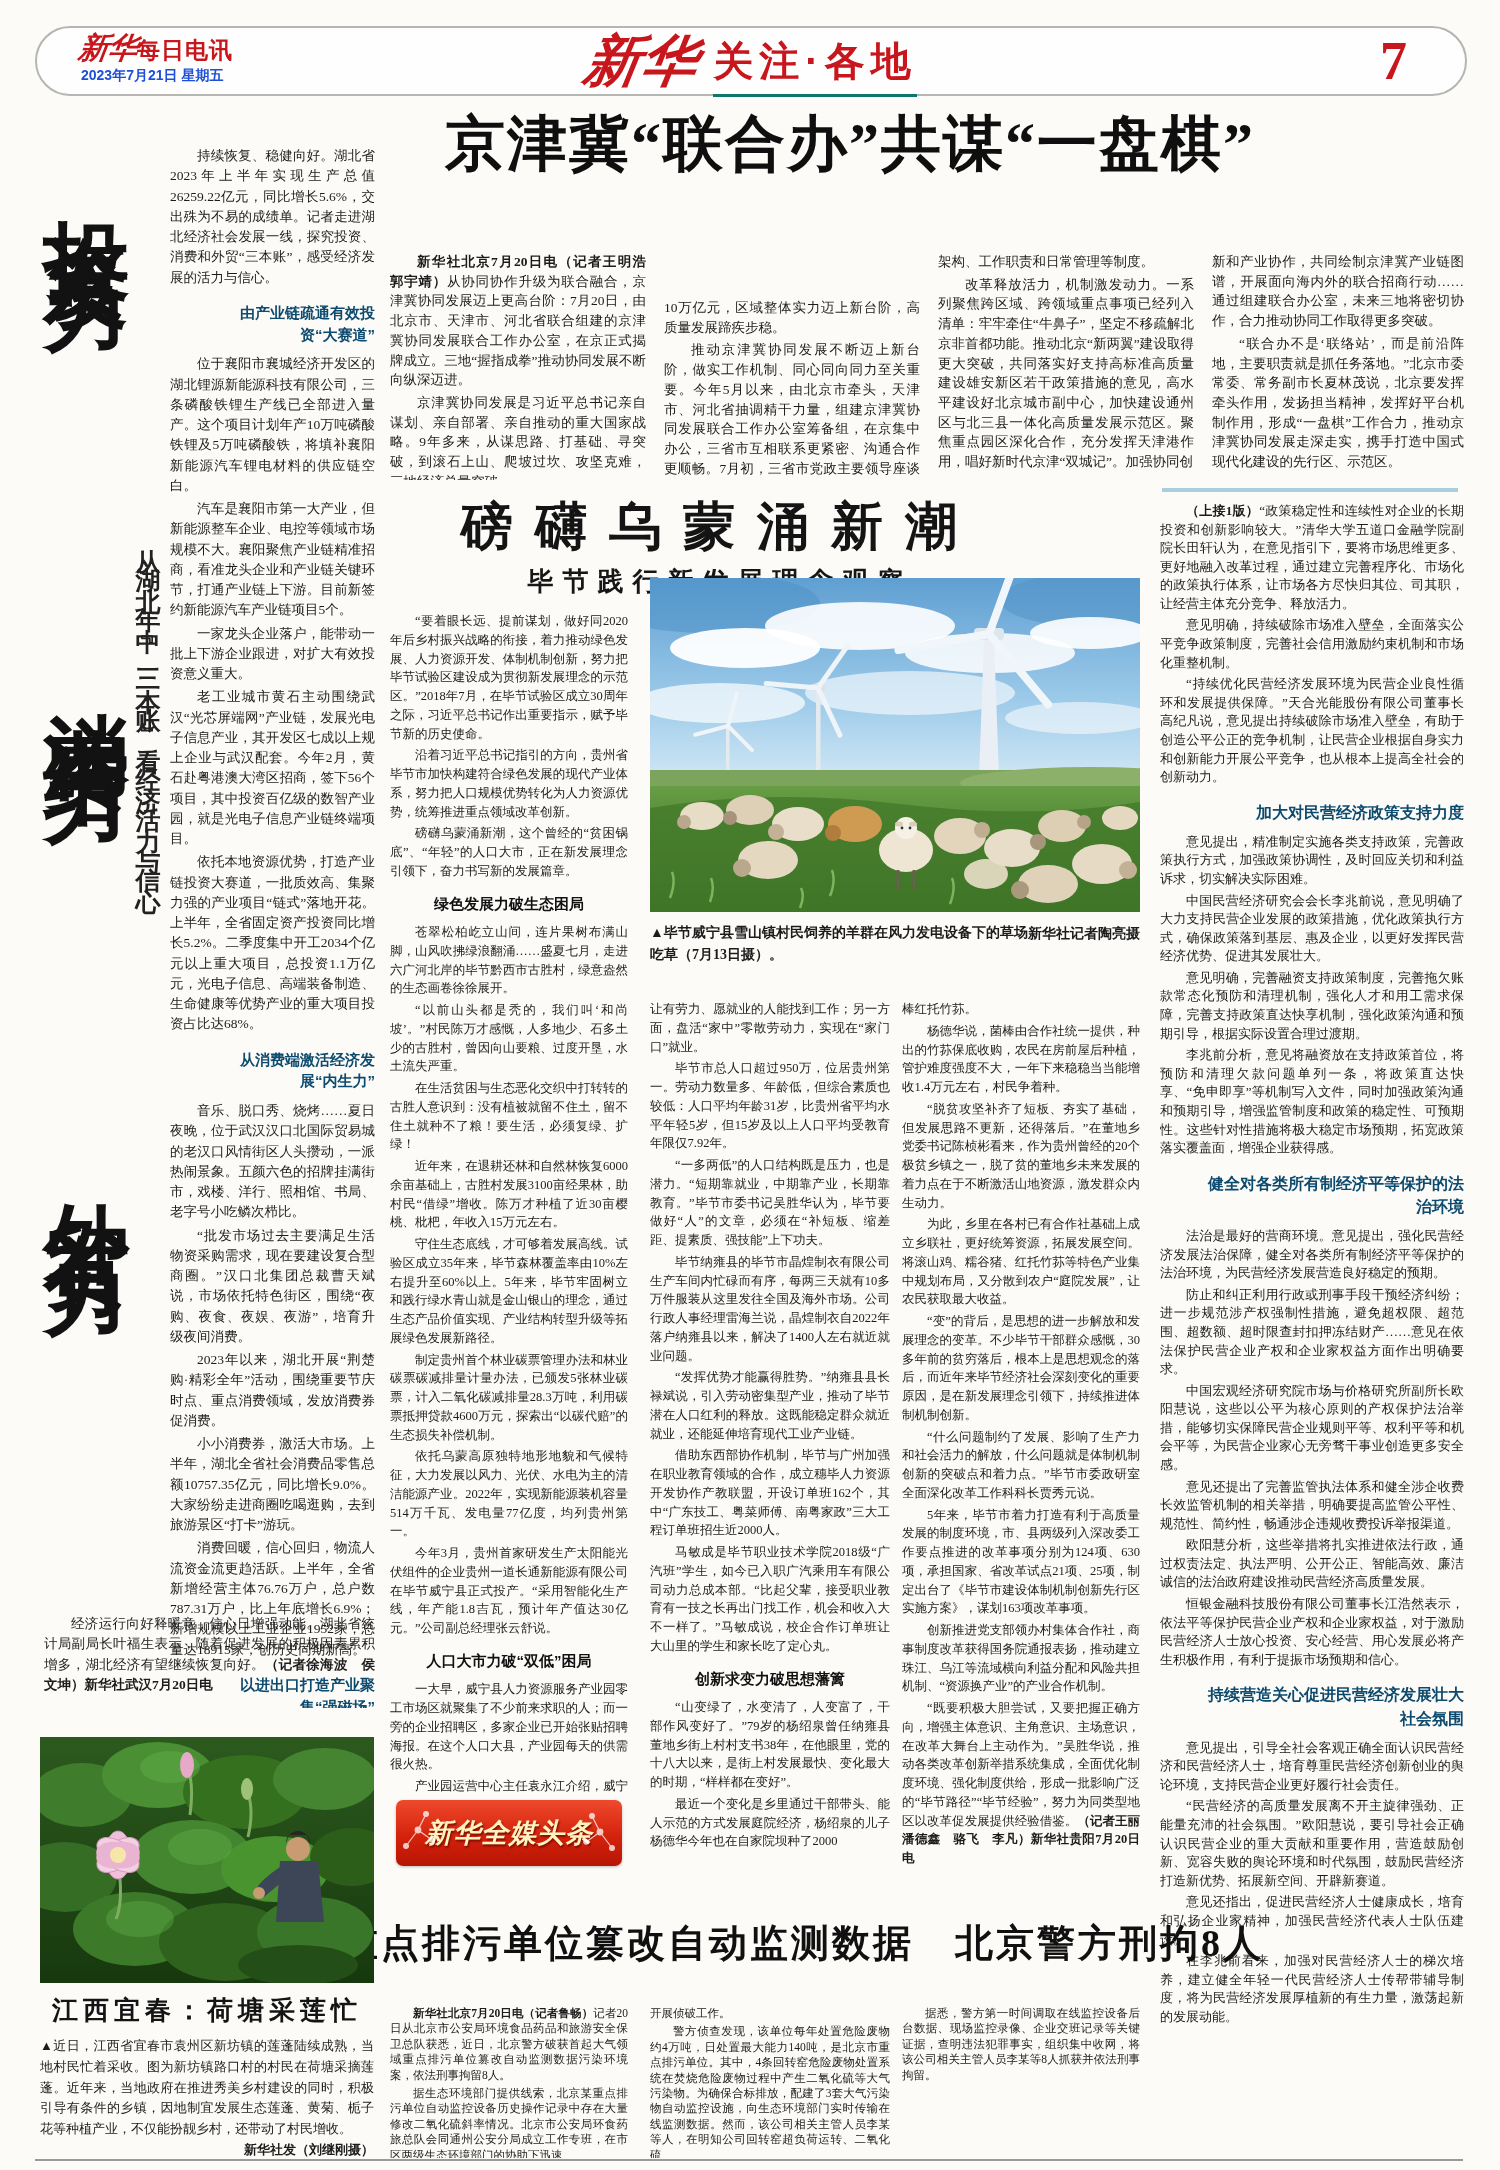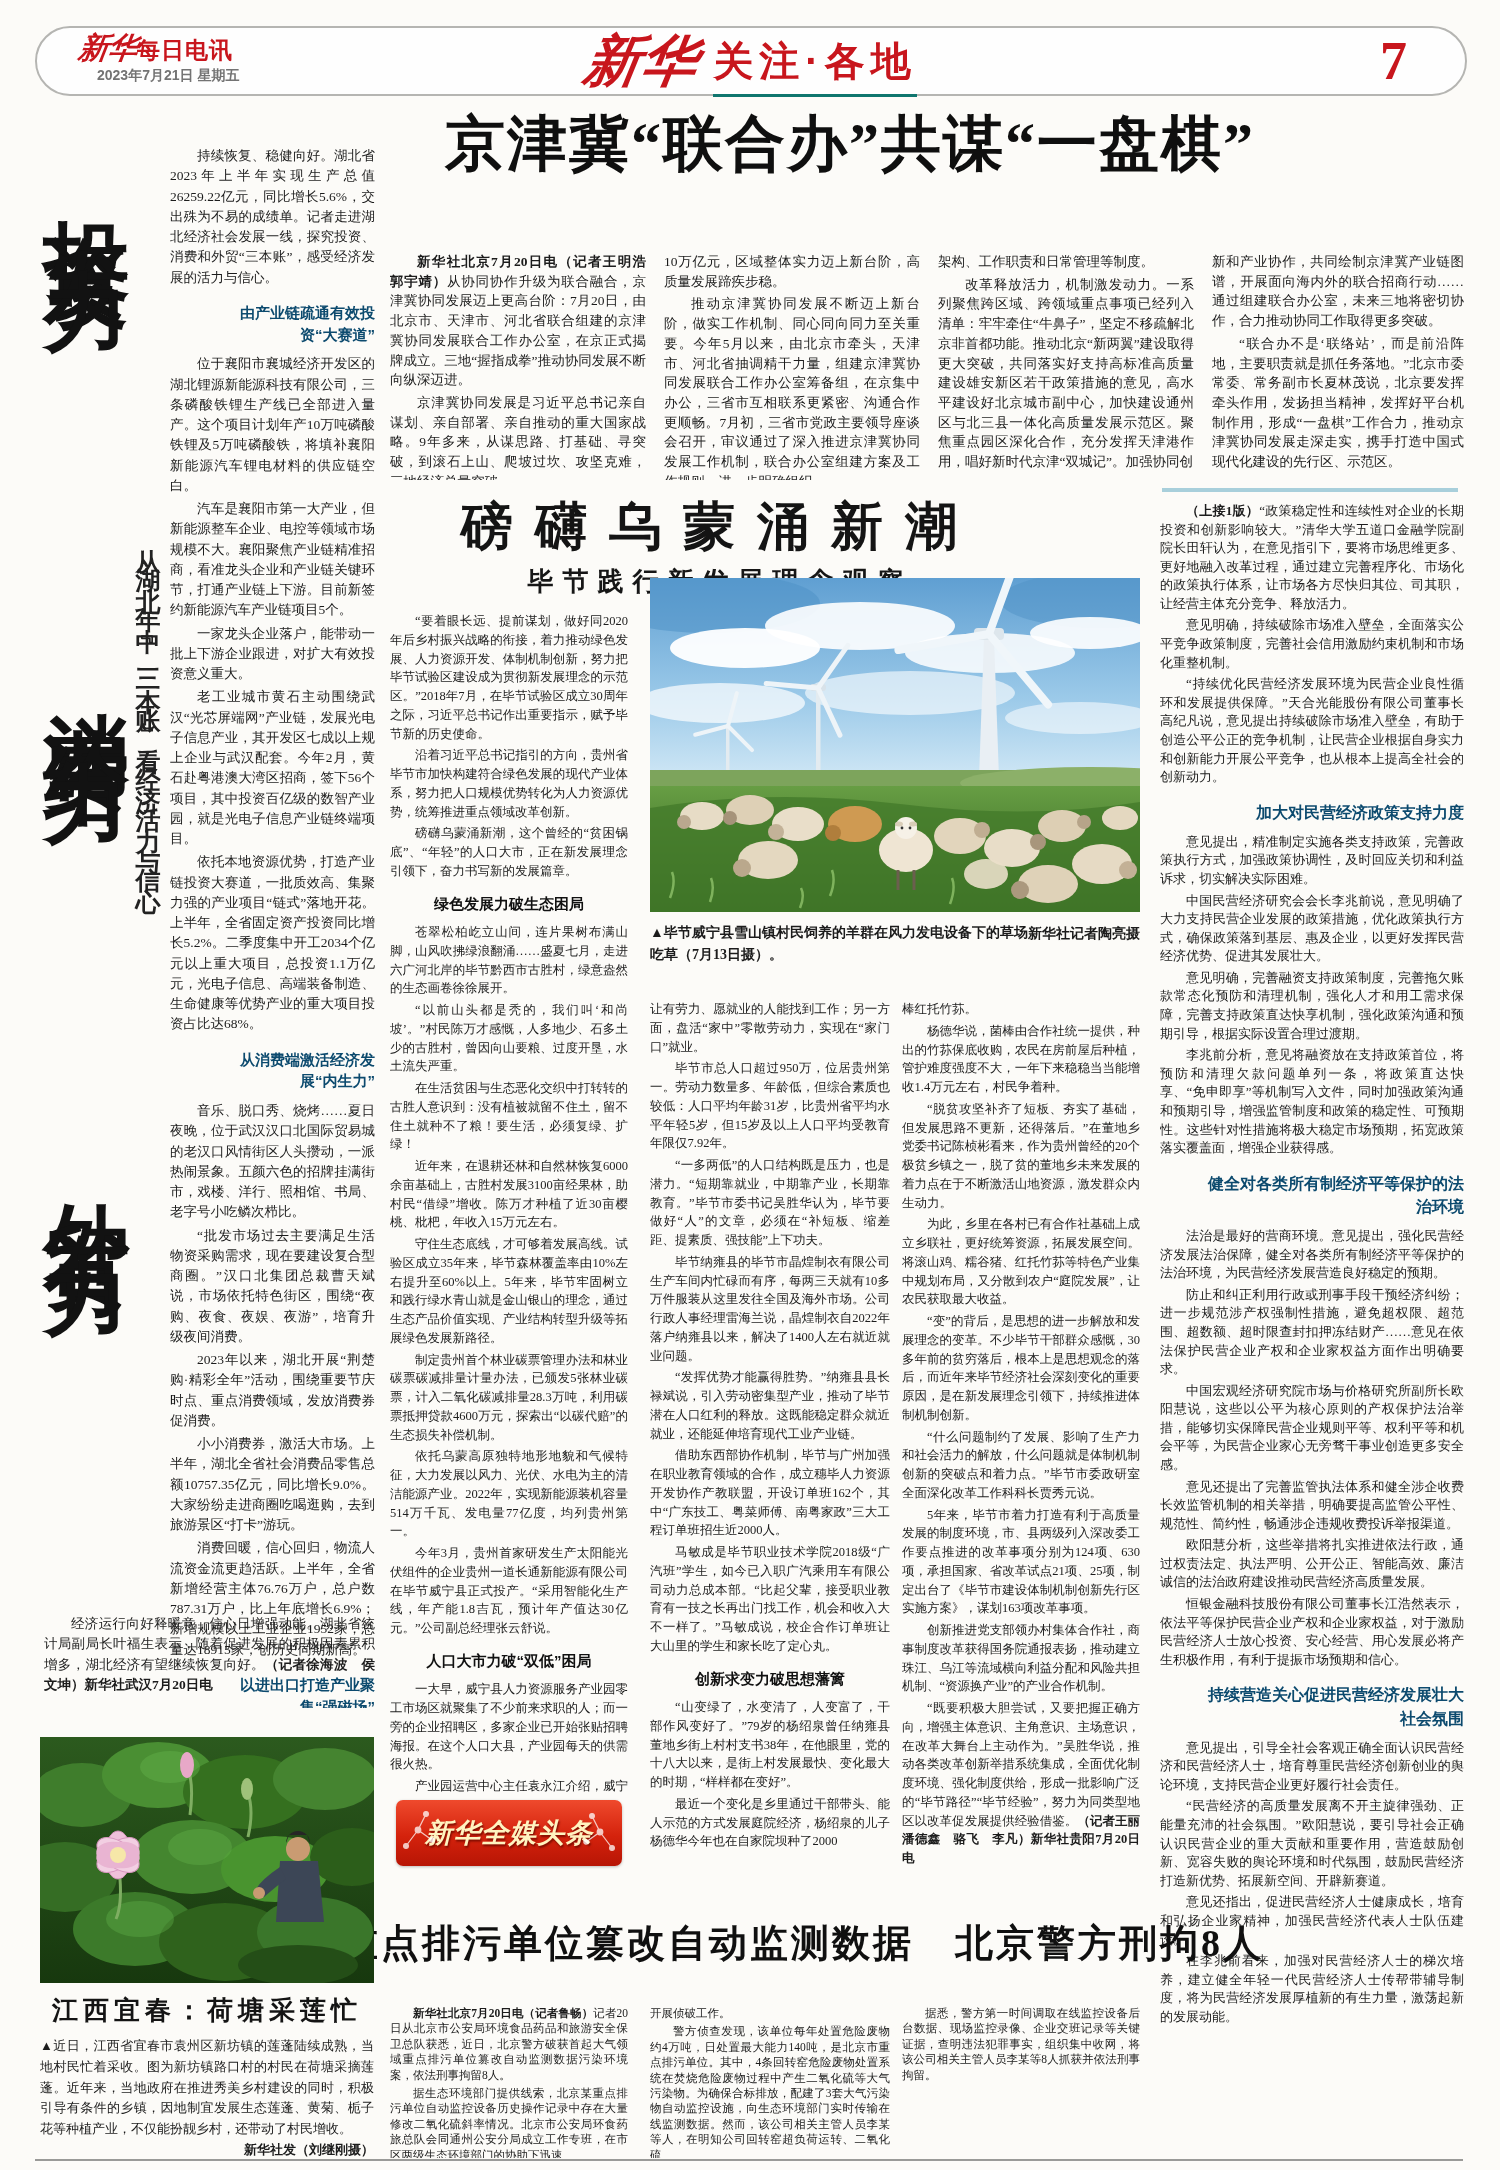--- a/index.html
+++ b/index.html
@@ -6,21 +6,21 @@
   .page{position:relative;width:1500px;height:2170px;background:#fcfbf8;margin:0 auto;
         font-family:"Liberation Serif","DejaVu Serif",serif;color:#1c1c1c;overflow:hidden;}
   .sans{font-family:"Liberation Sans","DejaVu Sans",sans-serif;}
   
   .masthead{position:absolute;left:35px;top:26px;width:1428px;height:66px;border:2px solid #b5b5b2;
             border-radius:36px;background:#fefefe;}
   .m-left{position:absolute;left:42px;top:5px;line-height:1;}
   .m-script{font-style:italic;font-weight:900;color:#c8161d;font-size:30px;letter-spacing:-1px;
             display:inline-block;transform:skewX(-8deg);}
   .m-rest{font-weight:900;color:#c8161d;font-size:23px;letter-spacing:1px;}
-  .m-date{position:absolute;left:60px;top:39px;font-size:14px;font-weight:700;color:#737373;
+  .m-date{position:absolute;left:44px;top:39px;font-size:14px;font-weight:700;color:#1d4ed8;
           font-family:"Liberation Sans","DejaVu Sans",sans-serif;}
   .m-center{position:absolute;left:0;right:0;top:0;height:66px;text-align:center;white-space:nowrap;}
   .m-center .big-script{font-style:italic;font-weight:900;color:#c8161d;font-size:56px;line-height:66px;
             display:inline-block;transform:skewX(-9deg);margin-right:16px;}
   .m-section{display:inline-block;color:#c8161d;font-weight:900;font-size:40px;line-height:66px;
              letter-spacing:6px;font-family:"Liberation Sans","DejaVu Sans",sans-serif;
              border-bottom:3px solid #0f766e;vertical-align:top;}
   .m-page{position:absolute;right:58px;top:2px;font-size:54px;font-weight:900;color:#c8161d;}
   
   .vhead{position:absolute;writing-mode:vertical-rl;font-weight:900;font-size:86px;color:#121212;
@@ -104,21 +104,21 @@
   <div class="col side-col" style="left:44px;top:1614px;width:331px;height:94px;">
       <p class="para">经济运行向好释暖意，信心日增强动能。湖北省统计局副局长叶福生表示，随着促进发展的积极因素累积增多，湖北经济有望继续恢复向好。<b>（记者徐海波　侯文坤）新华社武汉7月20日电</b></p>
     </div>
 
   <div class="headline-1" style="left:335px;top:104px;width:1030px;">京津冀“联合办”共谋“一盘棋”</div>
   <div class="col jjj-col" style="left:390px;top:252px;width:256px;height:228px;">
       <p class="para"><b>新华社北京7月20日电（记者王明浩　郭宇靖）</b>从协同协作升级为联合融合，京津冀协同发展迈上更高台阶：7月20日，由北京市、天津市、河北省联合组建的京津冀协同发展联合工作办公室，在京正式揭牌成立。三地“握指成拳”推动协同发展不断向纵深迈进。</p>
       <p class="para">京津冀协同发展是习近平总书记亲自谋划、亲自部署、亲自推动的重大国家战略。9年多来，从谋思路、打基础、寻突破，到滚石上山、爬坡过坎、攻坚克难，三地经济总量突破</p>
     </div>
   <div class="col jjj-col" style="left:664px;top:252px;width:256px;height:228px;">
-      <p class="para" style="text-indent: 0px;">10万亿元，区域整体实力迈上新台阶，高质量发展蹄疾步稳。</p>
+      <p class="para" style="text-indent: 0px; margin-top: 46px;">10万亿元，区域整体实力迈上新台阶，高质量发展蹄疾步稳。</p>
       <p class="para">推动京津冀协同发展不断迈上新台阶，做实工作机制、同心同向同力至关重要。今年5月以来，由北京市牵头，天津市、河北省抽调精干力量，组建京津冀协同发展联合工作办公室筹备组，在京集中办公，三省市互相联系更紧密、沟通合作更顺畅。7月初，三省市党政主要领导座谈会召开，审议通过了深入推进京津冀协同发展工作机制，联合办公室组建方案及工作规则，进一步明确组织</p>
     </div>
   <div class="col jjj-col" style="left:938px;top:252px;width:256px;height:228px;">
       <p class="para" style="text-indent: 0px;">架构、工作职责和日常管理等制度。</p>
       <p class="para">改革释放活力，机制激发动力。一系列聚焦跨区域、跨领域重点事项已经列入清单：牢牢牵住“牛鼻子”，坚定不移疏解北京非首都功能。推动北京“新两翼”建设取得更大突破，共同落实好支持高标准高质量建设雄安新区若干政策措施的意见，高水平建设好北京城市副中心，加快建设通州区与北三县一体化高质量发展示范区。聚焦重点园区深化合作，充分发挥天津港作用，唱好新时代京津“双城记”。加强协同创</p>
     </div>
   <div class="col jjj-col" style="left:1212px;top:252px;width:252px;height:228px;">
       <p class="para" style="text-indent: 0px;">新和产业协作，共同绘制京津冀产业链图谱，开展面向海内外的联合招商行动……通过组建联合办公室，未来三地将密切协作，合力推动协同工作取得更多突破。</p>
       <p class="para">“联合办不是‘联络站’，而是前沿阵地，主要职责就是抓任务落地。”北京市委常委、常务副市长夏林茂说，北京要发挥牵头作用，发扬担当精神，发挥好平台机制作用，形成“一盘棋”工作合力，推动京津冀协同发展走深走实，携手打造中国式现代化建设的先行区、示范区。</p>
     </div>

